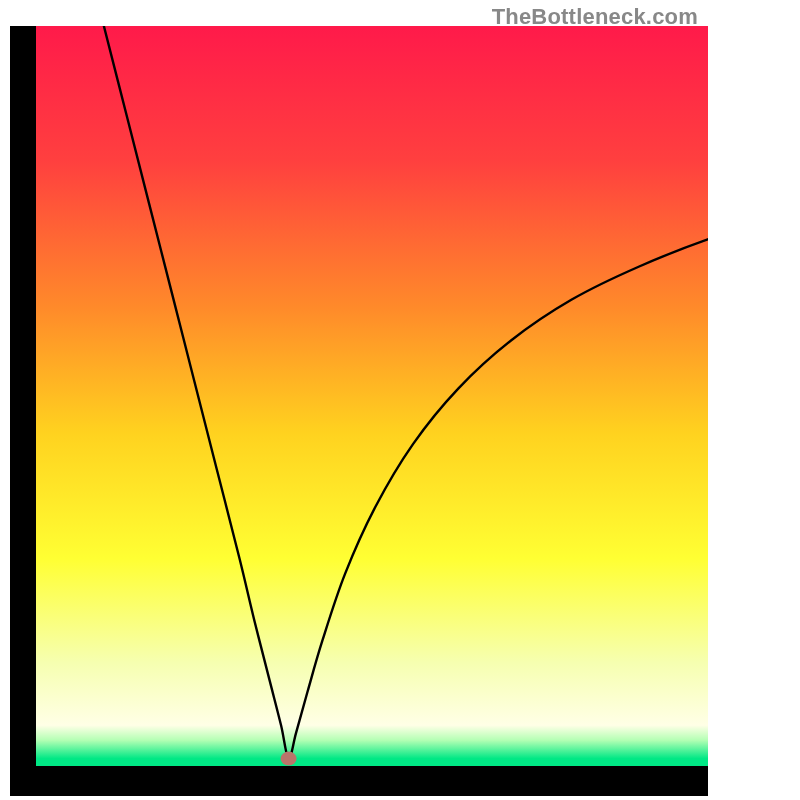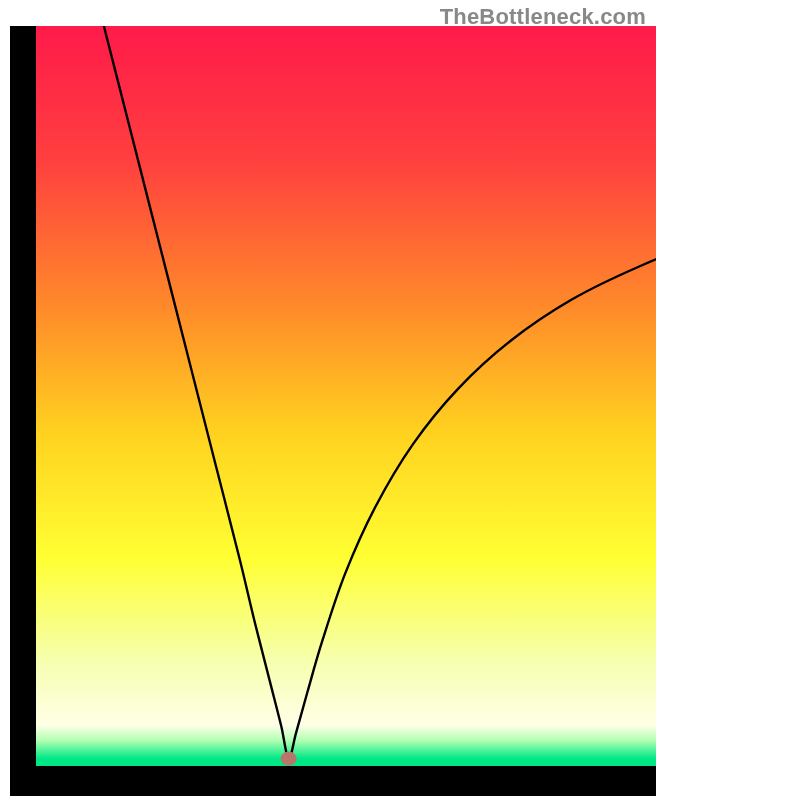--- a/index.html
+++ b/index.html
@@ -3,21 +3,21 @@
 <meta charset="utf-8">
 <style>
   body {
     margin: 0;
     padding: 0;
     background: #fff;
     font-family: Arial, Helvetica, sans-serif;
   }
   .stage {
     position: relative;
-    width: 656px;
+    width: 708px;
     height: 800px;
     overflow: hidden;
   }
   .watermark {
     position: absolute;
     top: 4px;
     right: 10px;
     color: #888;
     font-size: 22px;
     font-weight: 600;

